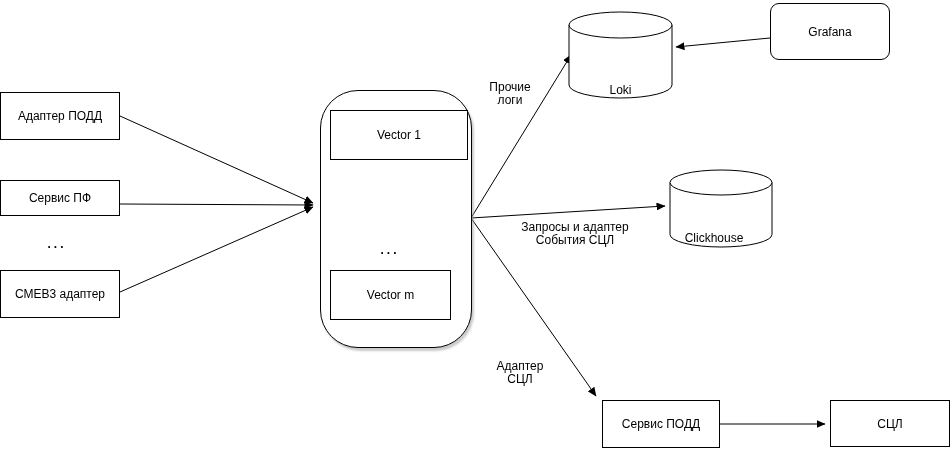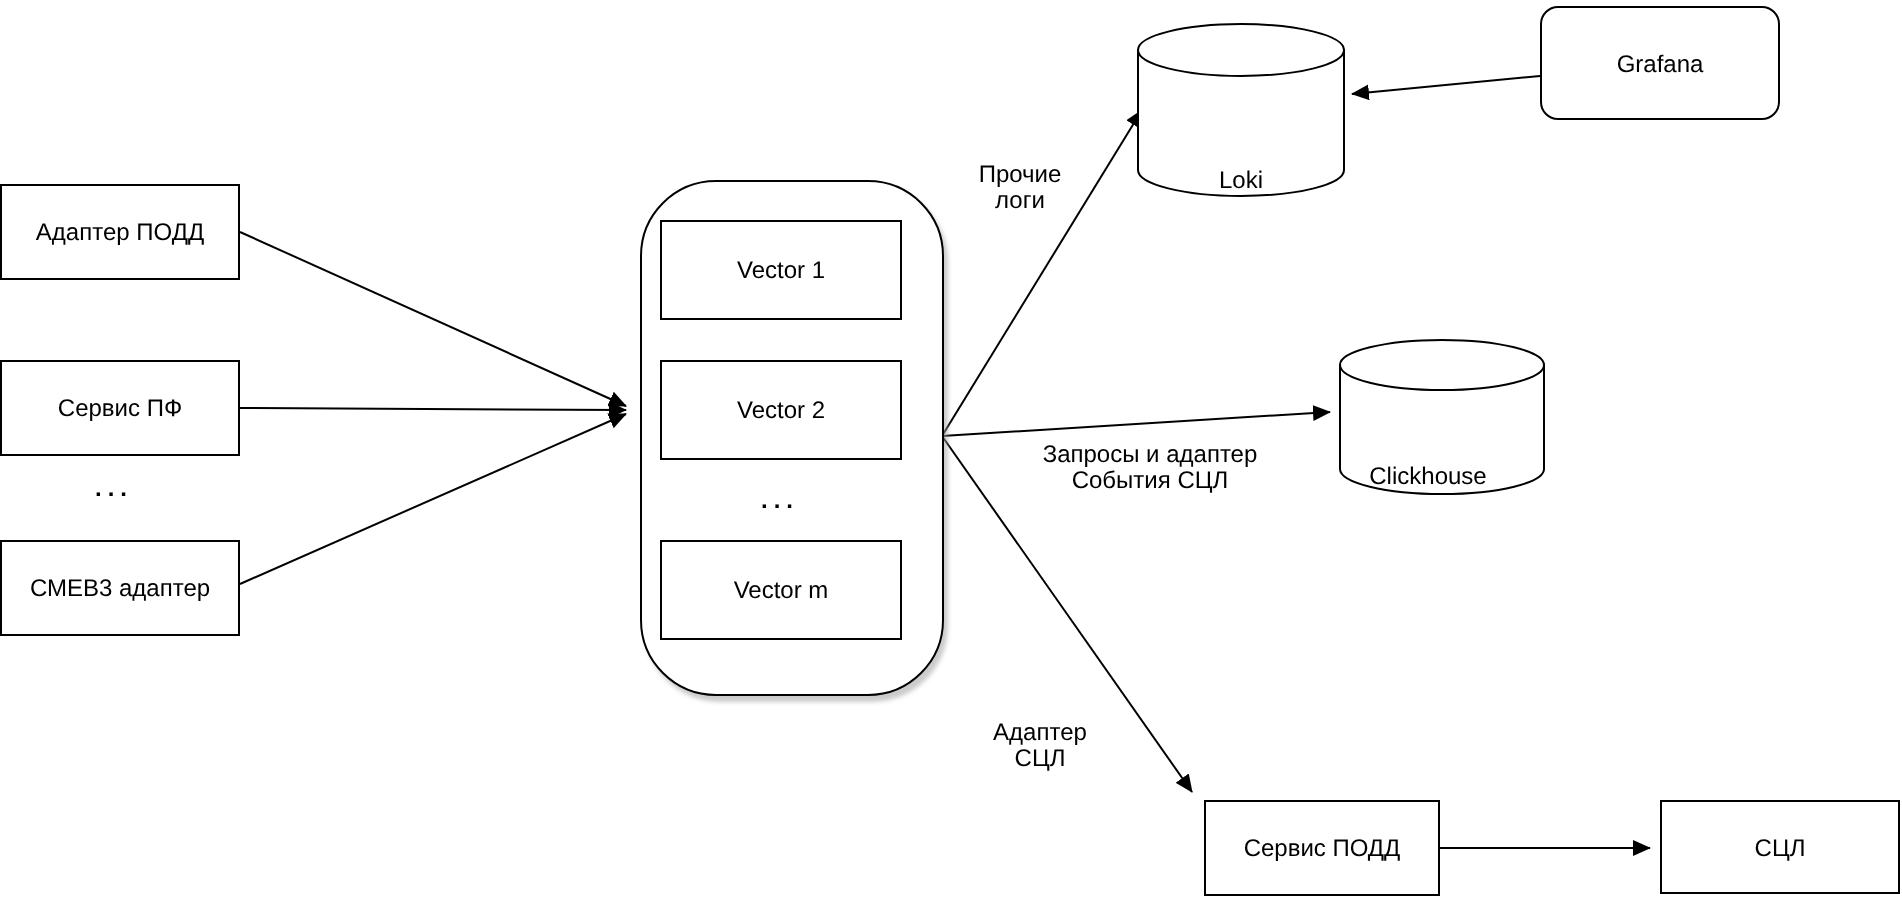--- a/index.html
+++ b/index.html
@@ -100,34 +100,31 @@
 
     <g>
       <path d="M 670 182.5 L 670 234.5 A 51 12.5 0 0 0 772 234.5 L 772 182.5 Z" fill="#ffffff" stroke="#000000" stroke-width="1"></path>
       <ellipse cx="721" cy="182.5" rx="51" ry="12.5" fill="#ffffff" stroke="#000000" stroke-width="1"></ellipse>
     </g>
   </svg>
 
   <div class="node" style="left:0; top:92; left:0px; top:92px; width:120px; height:48px;">
     <span>Адаптер ПОДД</span>
   </div>
-  <div class="node" style="left:0px; top:180px; width:120px; height:48px;">
+  <div class="node" style="left:0px; top:180px; width:120px; height:36px;">
     <span>Сервис ПФ</span>
   </div>
   <div class="dots" style="left:37px; top:238px; width:40px;">...</div>
   <div class="node" style="left:0px; top:270px; width:120px; height:48px;">
     <span>СМЕВ3 адаптер</span>
   </div>
 
   <div class="container-node" style="left:320px; top:90px; width:152px; height:258px;"></div>
-  <div class="node" style="left:330px; top:110px; width:121px; height:50px;">
+  <div class="node" style="left:330px; top:110px; width:138px; height:50px;">
     <span>Vector 1</span>
-  </div>
-  <div class="node" style="left:330px; top:180px; width:121px; height:50px;">
-    <span>Vector 2</span>
   </div>
   <div class="dots" style="left:370px; top:244px; width:40px;">...</div>
   <div class="node" style="left:330px; top:270px; width:121px; height:50px;">
     <span>Vector m</span>
   </div>
 
   <div class="cyl-label" style="left:569px; top:48px; width:103px; height:28px;">Loki</div>
   <div class="cyl-label" style="left:670px; top:196px; width:88px; height:28px;">Clickhouse</div>
 
   <div class="node rounded" style="left:770px; top:3px; width:120px; height:57px;">

